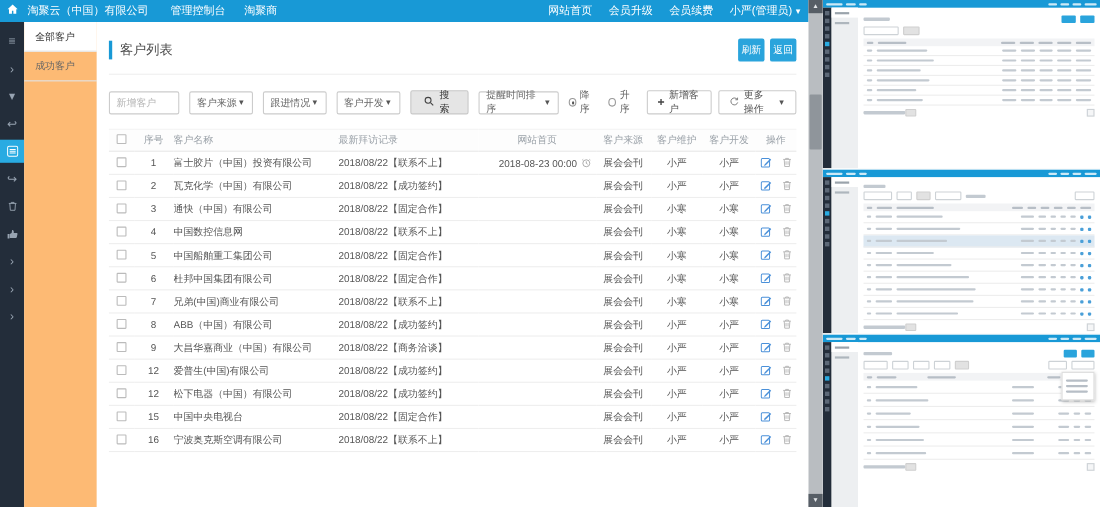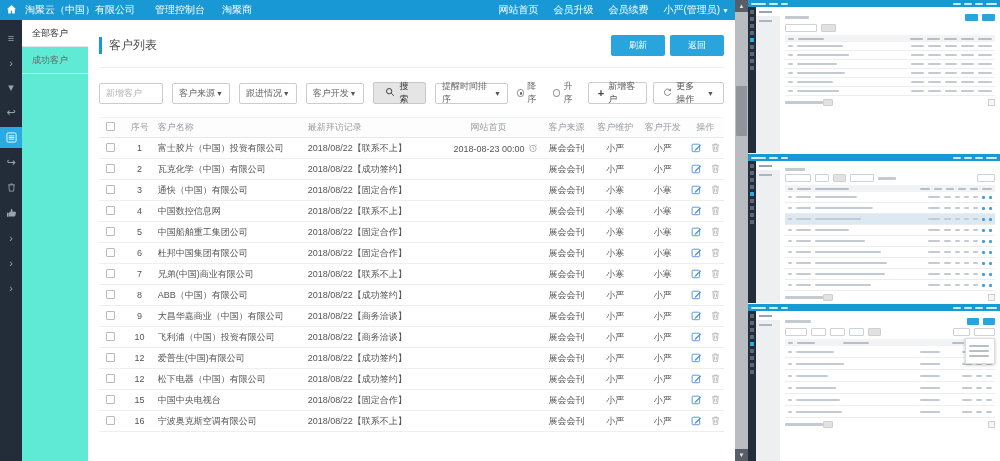--- a/index.html
+++ b/index.html
@@ -18,29 +18,29 @@
   .topbar-right { margin-left:auto; display:flex; gap:15px; align-items:center; margin-right:6px; }
   .caret { font-size:7px; margin-left:2px; }
 
   .app-main { flex:1; display:flex; min-height:0; }
 
   .rail { width:22px; background:#232d3a; display:flex; flex-direction:column; align-items:center; padding-top:7px; gap:4px; flex-shrink:0; }
   .rail-item { width:22px; height:21px; display:flex; align-items:center; justify-content:center; color:#97a3b1; font-size:11px; cursor:pointer; }
   .rail-item svg { width:11px; height:11px; }
   .rail-item.active { background:#29abe2; color:#fff; }
 
-  .subbar { width:66px; background:#5eead4; font-size:9px; color:#666; flex-shrink:0; }
+  .subbar { width:66px; background:#fdba74; font-size:9px; color:#666; flex-shrink:0; }
   .sub-item { height:27px; line-height:27px; padding-left:10px; border-bottom:1px solid #e2e4e6; cursor:pointer; }
   .sub-item.active { background:#fff; color:#333; }
 
   .content { flex:1; background:#fff; padding:0 11px; overflow:hidden; }
   .content-head { display:flex; justify-content:space-between; align-items:center; margin-top:15px; padding-bottom:11px; border-bottom:1px solid #efefef; }
   .page-title { font-size:12px; color:#4a4a4a; border-left:3px solid #1899d6; padding-left:7px; }
   .head-btns { display:flex; gap:5px; }
-  .btn-blue { background:#2aa4dc; color:#fff; font-size:9px; padding:4px 18px; border-radius:2px; cursor:pointer; }
+  .btn-blue { background:#2aa4dc; color:#fff; font-size:9px; padding:4px 3px; border-radius:2px; cursor:pointer; }
 
   .filter-row { display:flex; align-items:center; gap:9px; margin-top:12px; font-size:9px; color:#666; }
   .f-input { width:70px; height:21px; border:1px solid #ccc; border-radius:2px; color:#b5b5b5; line-height:19px; padding:0 6px; }
   .f-select { width:63px; height:21px; border:1px solid #ccc; border-radius:2px; display:flex; align-items:center; justify-content:space-between; padding:0 6px; color:#666; cursor:pointer; background:#fff; }
   .f-select.wide { width:80px; }
   .f-select .car { font-size:7px; color:#555; }
   .btn-search { height:22px; background:#e5e5e5; border:1px solid #c8c8c8; border-radius:2px; display:flex; align-items:center; gap:5px; padding:0 11px; color:#333; cursor:pointer; }
   .radio-group { display:flex; gap:11px; align-items:center; color:#666; }
   .radio-opt { display:flex; align-items:center; cursor:pointer; }
   .radio { width:8px; height:8px; border:1px solid #999; border-radius:50%; position:relative; margin-right:3px; background:#fff; display:inline-block; }
@@ -395,36 +395,20 @@
                 <td class="ta-c">小严</td>
                 <td class="ta-c"><span class="op"><svg width="11" height="11" viewBox="0 0 12 12">
                       <rect x="1.2" y="2.4" width="8.2" height="8.2" rx="1" fill="none" stroke="#4a90d9" stroke-width="1"></rect>
                       <path d="M4.6 8 10 2.6l1 1L5.6 9l-1.8.8z" fill="#4a90d9"></path>
                     </svg></span><span class="op"><svg width="11" height="11" viewBox="0 0 12 12">
                       <path d="M2.2 3.2h7.6M4.6 3.2V2.2h2.8v1M3.2 3.2l.5 7h4.6l.5-7M5 5v3.5M7 5v3.5" fill="none" stroke="#b3b3b3" stroke-width="0.9"></path>
                     </svg></span></td>
               </tr>
               <tr>
                 <td class="ta-c"><span class="checkbox"></span></td>
-                <td class="ta-c">10</td>
-                <td class="ta-l">飞利浦（中国）投资有限公司</td>
-                <td class="ta-l">2018/08/22【商务洽谈】</td>
-                <td class="ta-r c-remind"><span class="r-text"></span></td>
-                <td class="ta-c">展会会刊</td>
-                <td class="ta-c">小严</td>
-                <td class="ta-c">小严</td>
-                <td class="ta-c"><span class="op"><svg width="11" height="11" viewBox="0 0 12 12">
-                      <rect x="1.2" y="2.4" width="8.2" height="8.2" rx="1" fill="none" stroke="#4a90d9" stroke-width="1"></rect>
-                      <path d="M4.6 8 10 2.6l1 1L5.6 9l-1.8.8z" fill="#4a90d9"></path>
-                    </svg></span><span class="op"><svg width="11" height="11" viewBox="0 0 12 12">
-                      <path d="M2.2 3.2h7.6M4.6 3.2V2.2h2.8v1M3.2 3.2l.5 7h4.6l.5-7M5 5v3.5M7 5v3.5" fill="none" stroke="#b3b3b3" stroke-width="0.9"></path>
-                    </svg></span></td>
-              </tr>
-              <tr>
-                <td class="ta-c"><span class="checkbox"></span></td>
                 <td class="ta-c">12</td>
                 <td class="ta-l">爱普生(中国)有限公司</td>
                 <td class="ta-l">2018/08/22【成功签约】</td>
                 <td class="ta-r c-remind"><span class="r-text"></span></td>
                 <td class="ta-c">展会会刊</td>
                 <td class="ta-c">小严</td>
                 <td class="ta-c">小严</td>
                 <td class="ta-c"><span class="op"><svg width="11" height="11" viewBox="0 0 12 12">
                       <rect x="1.2" y="2.4" width="8.2" height="8.2" rx="1" fill="none" stroke="#4a90d9" stroke-width="1"></rect>
                       <path d="M4.6 8 10 2.6l1 1L5.6 9l-1.8.8z" fill="#4a90d9"></path>

